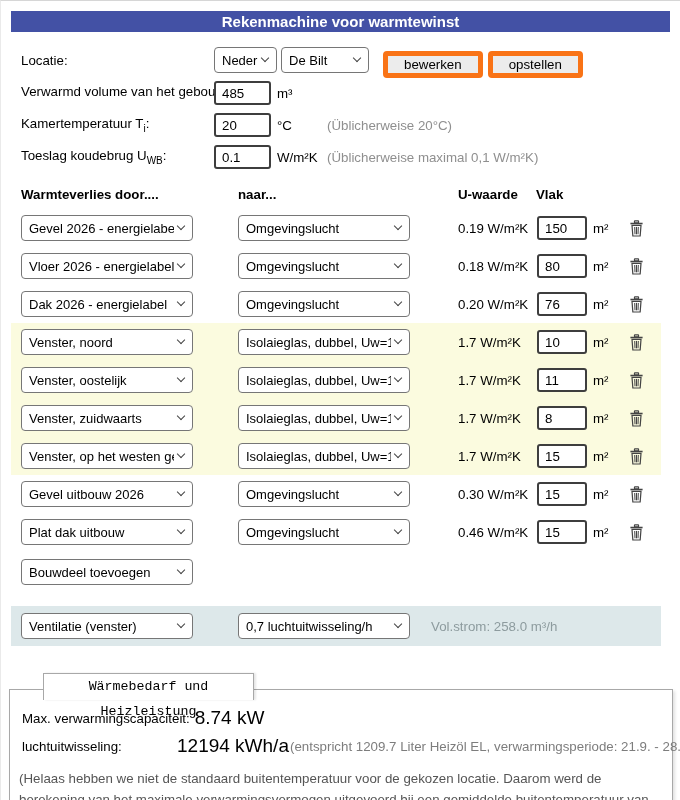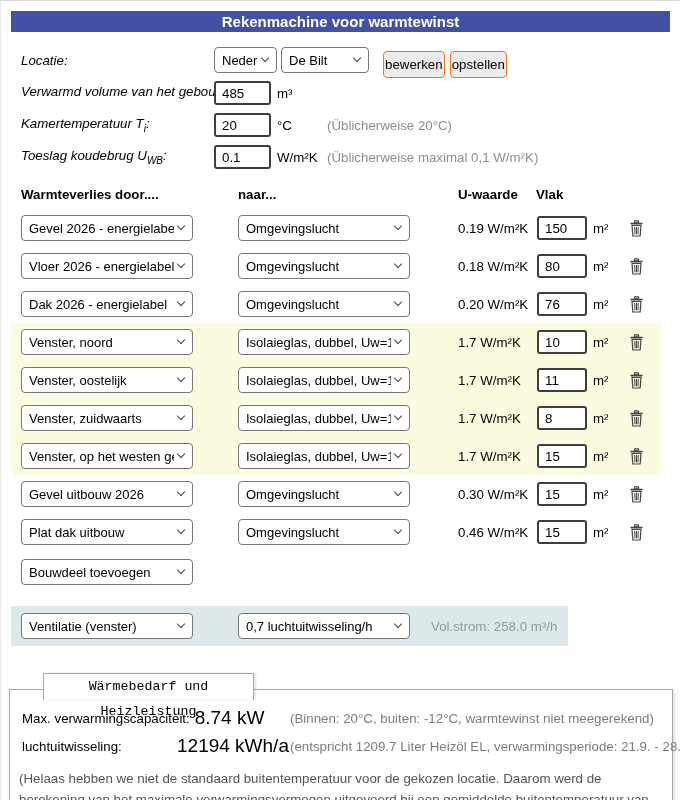--- a/index.html
+++ b/index.html
@@ -34,21 +34,21 @@
   
   .topform { margin-top: 13px; }
   .prow {
     display: flex;
     align-items: center;
     height: 32px;
     padding-left: 20px;
     white-space: nowrap;
   }
   .prow.loc { height: 30px; margin-bottom: 2px; }
-  .plabel { width: 193px; flex: 0 0 193px; font-style: italic; }
+  .plabel { width: 193px; flex: 0 0 193px; }
   sub { font-size: 10px; }
   .num {
     width: 57px;
     height: 24px;
     border: 2px solid #3e3e3e;
     border-radius: 3px;
     padding: 0 6px;
     font-size: 13.3px;
     font-family: "Liberation Sans", sans-serif;
     background: #fff;
@@ -80,23 +80,23 @@
     border-bottom: 1.6px solid #444;
     transform: rotate(45deg);
     pointer-events: none;
   }
   .w87 { width: 63px; }
   .w88 { width: 88px; }
   .w172 { width: 172px; }
   .pushbtn {
     height: 27px;
     margin-left: 5px;
-    padding: 0 1px;
+    padding: 0 16px;
     background: #ececec;
-    border: 1px solid #f97316;
+    border: 5px solid #f97316;
     border-radius: 4px;
     font-family: "Liberation Sans", sans-serif;
     font-size: 13.3px;
     cursor: pointer;
     margin-top: 8px;
   }
   .btn-gap { margin-left: 14px; }
   
   .thead {
     display: flex;
@@ -120,21 +120,21 @@
   .trow .num { width: 50px; }
   .unit { margin-left: 6px; width: 22px; }
   .trashbtn {
     background: none; border: none; cursor: pointer;
     margin-left: 12px; padding: 2px; line-height: 0;
   }
   .addrow { margin: 2px 0 0 20px; height: 38px; display: flex; align-items: center; }
   
   .ventband {
     margin: 15px 0 0 10px;
-    width: 557px;
+    width: 650px;
     height: 40px;
     background: var(--vent, #dde8ea);
     display: flex;
     align-items: center;
     padding-left: 10px;
   }
   .vc1 { width: 217px; flex: 0 0 217px; }
   .vc2 { width: 193px; flex: 0 0 193px; }
   .flow { color: #8d9b9e; }
   
@@ -503,21 +503,20 @@
     </span>
     <span class="flow">Vol.strom: 258.0 m³/h</span>
   </div>
 
   <div class="tab">Wärmebedarf und Heizleistung</div>
 
   <div class="results">
     <div class="rrow">
       <span class="rlabel">Max. verwarmingscapaciteit:</span>
       <span class="rvalue">8.74 kW</span>
-      <span class="rnote">(Binnen: 20°C, buiten: -12°C, warmtewinst niet meegerekend)</span>
     </div>
     <div class="rrow">
       <span class="rlabel">luchtuitwisseling:</span>
       <span class="rvalue">12194 kWh/a</span>
       <span class="rnote">(entspricht 1209.7 Liter Heizöl EL, verwarmingsperiode: 21.9. - 28.4.)</span>
     </div>
     <div class="disclaimer">(Helaas hebben we niet de standaard buitentemperatuur voor de gekozen locatie. Daarom werd de berekening van het maximale verwarmingsvermogen uitgevoerd bij een gemiddelde buitentemperatuur van -12°C.)</div>
   </div>
 
 </div>

